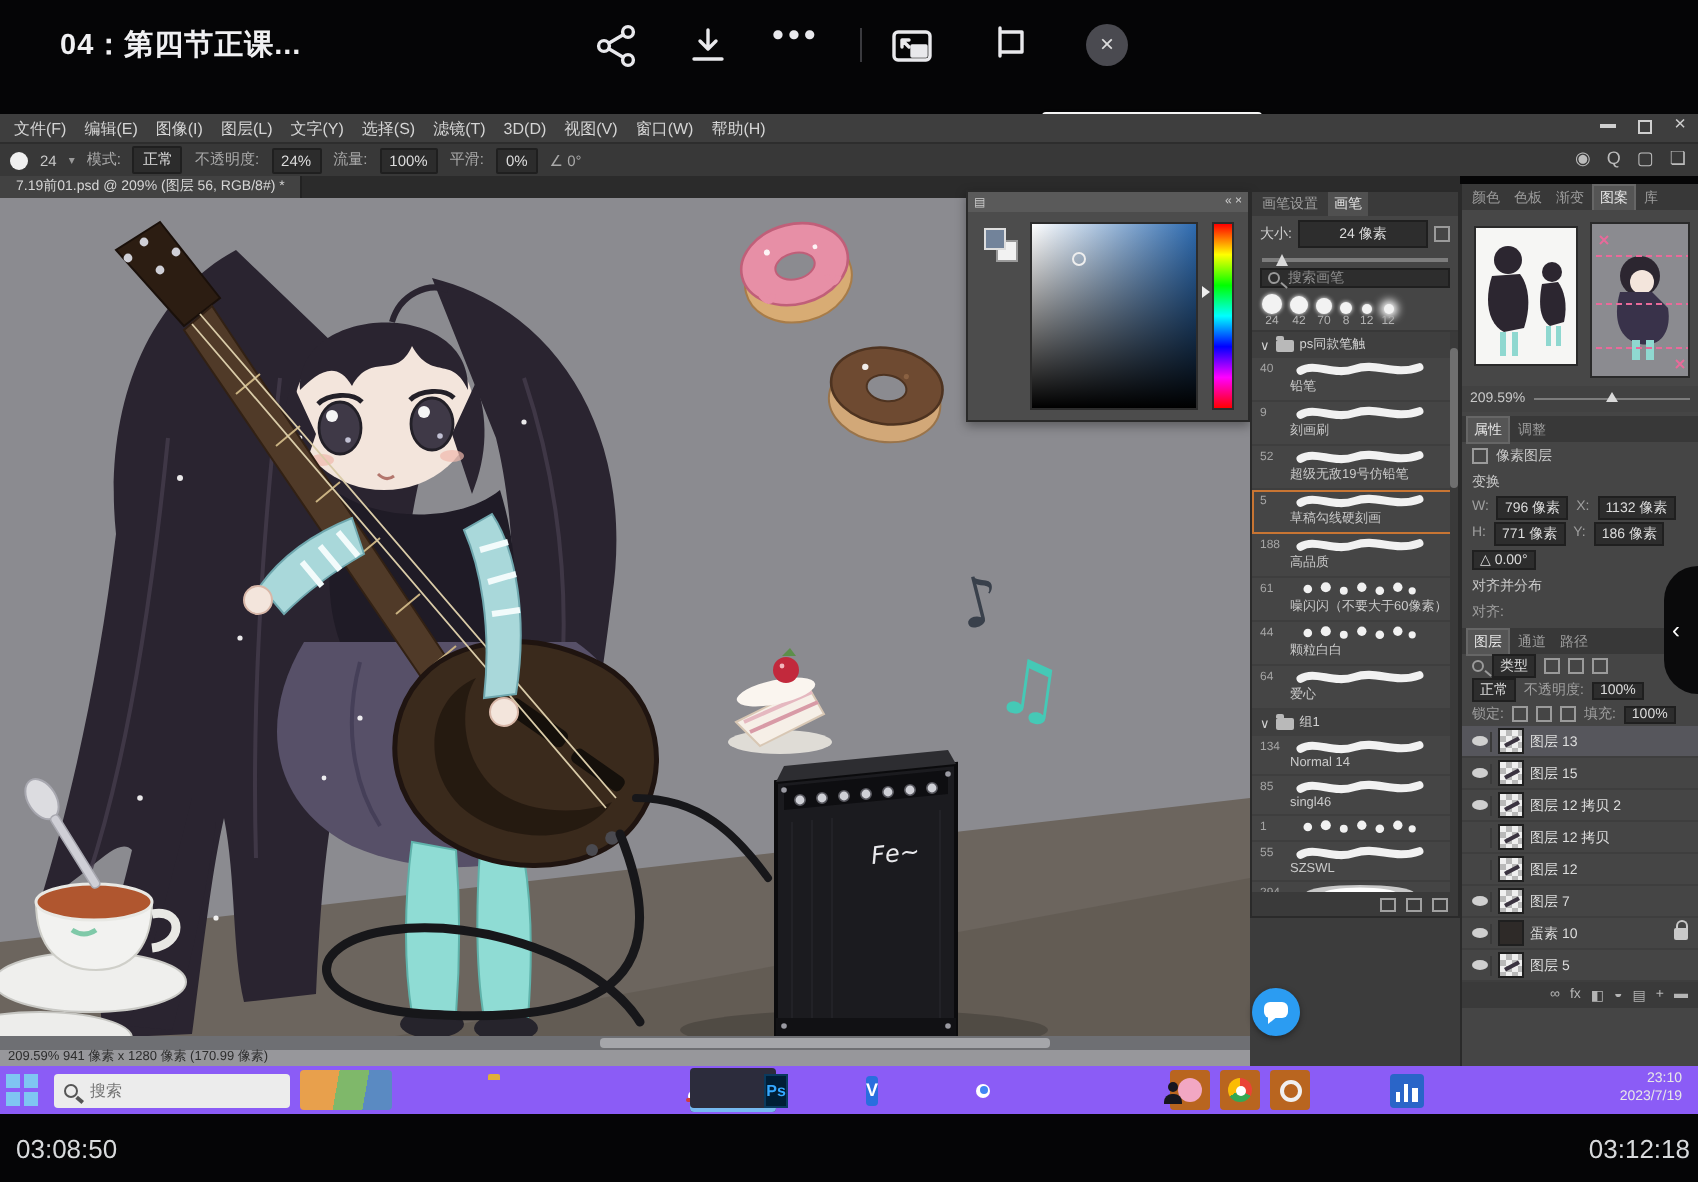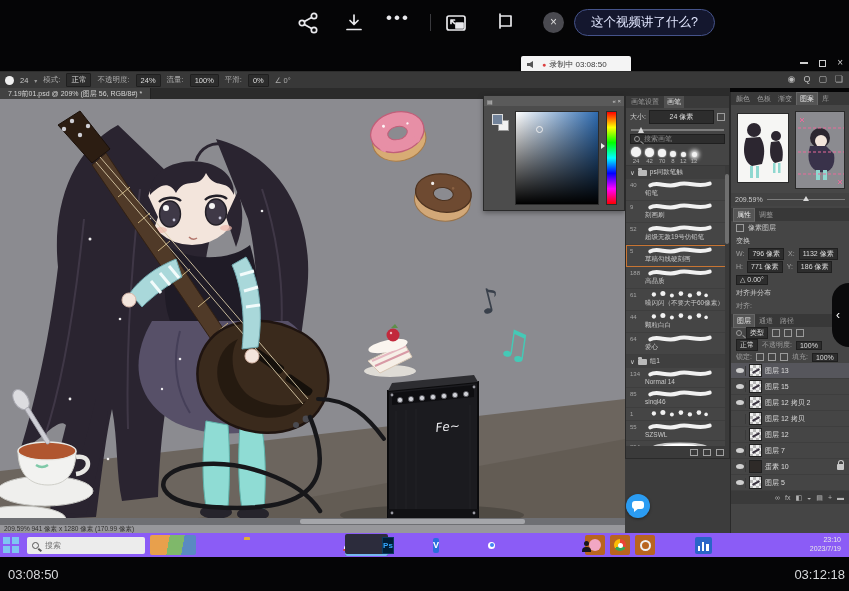--- a/index.html
+++ b/index.html
@@ -175,20 +175,21 @@
   
   .bottombar{position:absolute;left:0;top:557px;width:849px;height:34px;background:#050506;}
   .btime{position:absolute;top:10px;font-size:13px;color:#d8dadc;}
 </style>
 </head>
 <body>
 
 <div class="stage">
 
   <div class="topbar">
+    <div class="vtitle">04：第四节正课...</div>
     <div class="tb-icon" style="left:296px">
       <svg viewBox="0 0 24 24">
           <circle cx="18" cy="5" r="2.7"></circle>
           <circle cx="6" cy="12" r="2.7"></circle>
           <circle cx="18" cy="19" r="2.7"></circle>
           <path d="M8.4 10.6 15.6 6.4 M8.4 13.4 15.6 17.6"></path>
         </svg>
     </div>
     <div class="tb-icon" style="left:342px">
       <svg viewBox="0 0 24 24">
@@ -203,29 +204,41 @@
           <rect x="12" y="12" width="7" height="5" fill="#e9e9ec"></rect>
           <path d="M7 9 l3.5 3.5 M7 12.5 V9 h3.5"></path>
         </svg>
     </div>
     <div class="tb-icon" style="left:492px">
       <svg viewBox="0 0 24 24">
           <path d="M8 3 v14 M8 5 h11 v10 h-11"></path>
         </svg>
     </div>
     <div class="close-cir">×</div>
-    <div class="ask-pill">这个视频讲了什么?</div>
   </div>
 
   <div class="recbox">
     <span class="spk"></span>
     <span class="recdot">●</span>
     <span>录制中 03:08:50</span>
   </div>
 
+  <div class="menubar">
+    <span>文件(F)</span>
+    <span>编辑(E)</span>
+    <span>图像(I)</span>
+    <span>图层(L)</span>
+    <span>文字(Y)</span>
+    <span>选择(S)</span>
+    <span>滤镜(T)</span>
+    <span>3D(D)</span>
+    <span>视图(V)</span>
+    <span>窗口(W)</span>
+    <span>帮助(H)</span>
+  </div>
   <div class="winctl">
     <span class="wc-min"></span>
     <span class="wc-max"></span>
     <span class="wc-close">×</span>
   </div>
 
   <div class="optbar">
     <span class="brush-dot"></span>
     <span>24</span>
     <span class="caret">▾</span>

